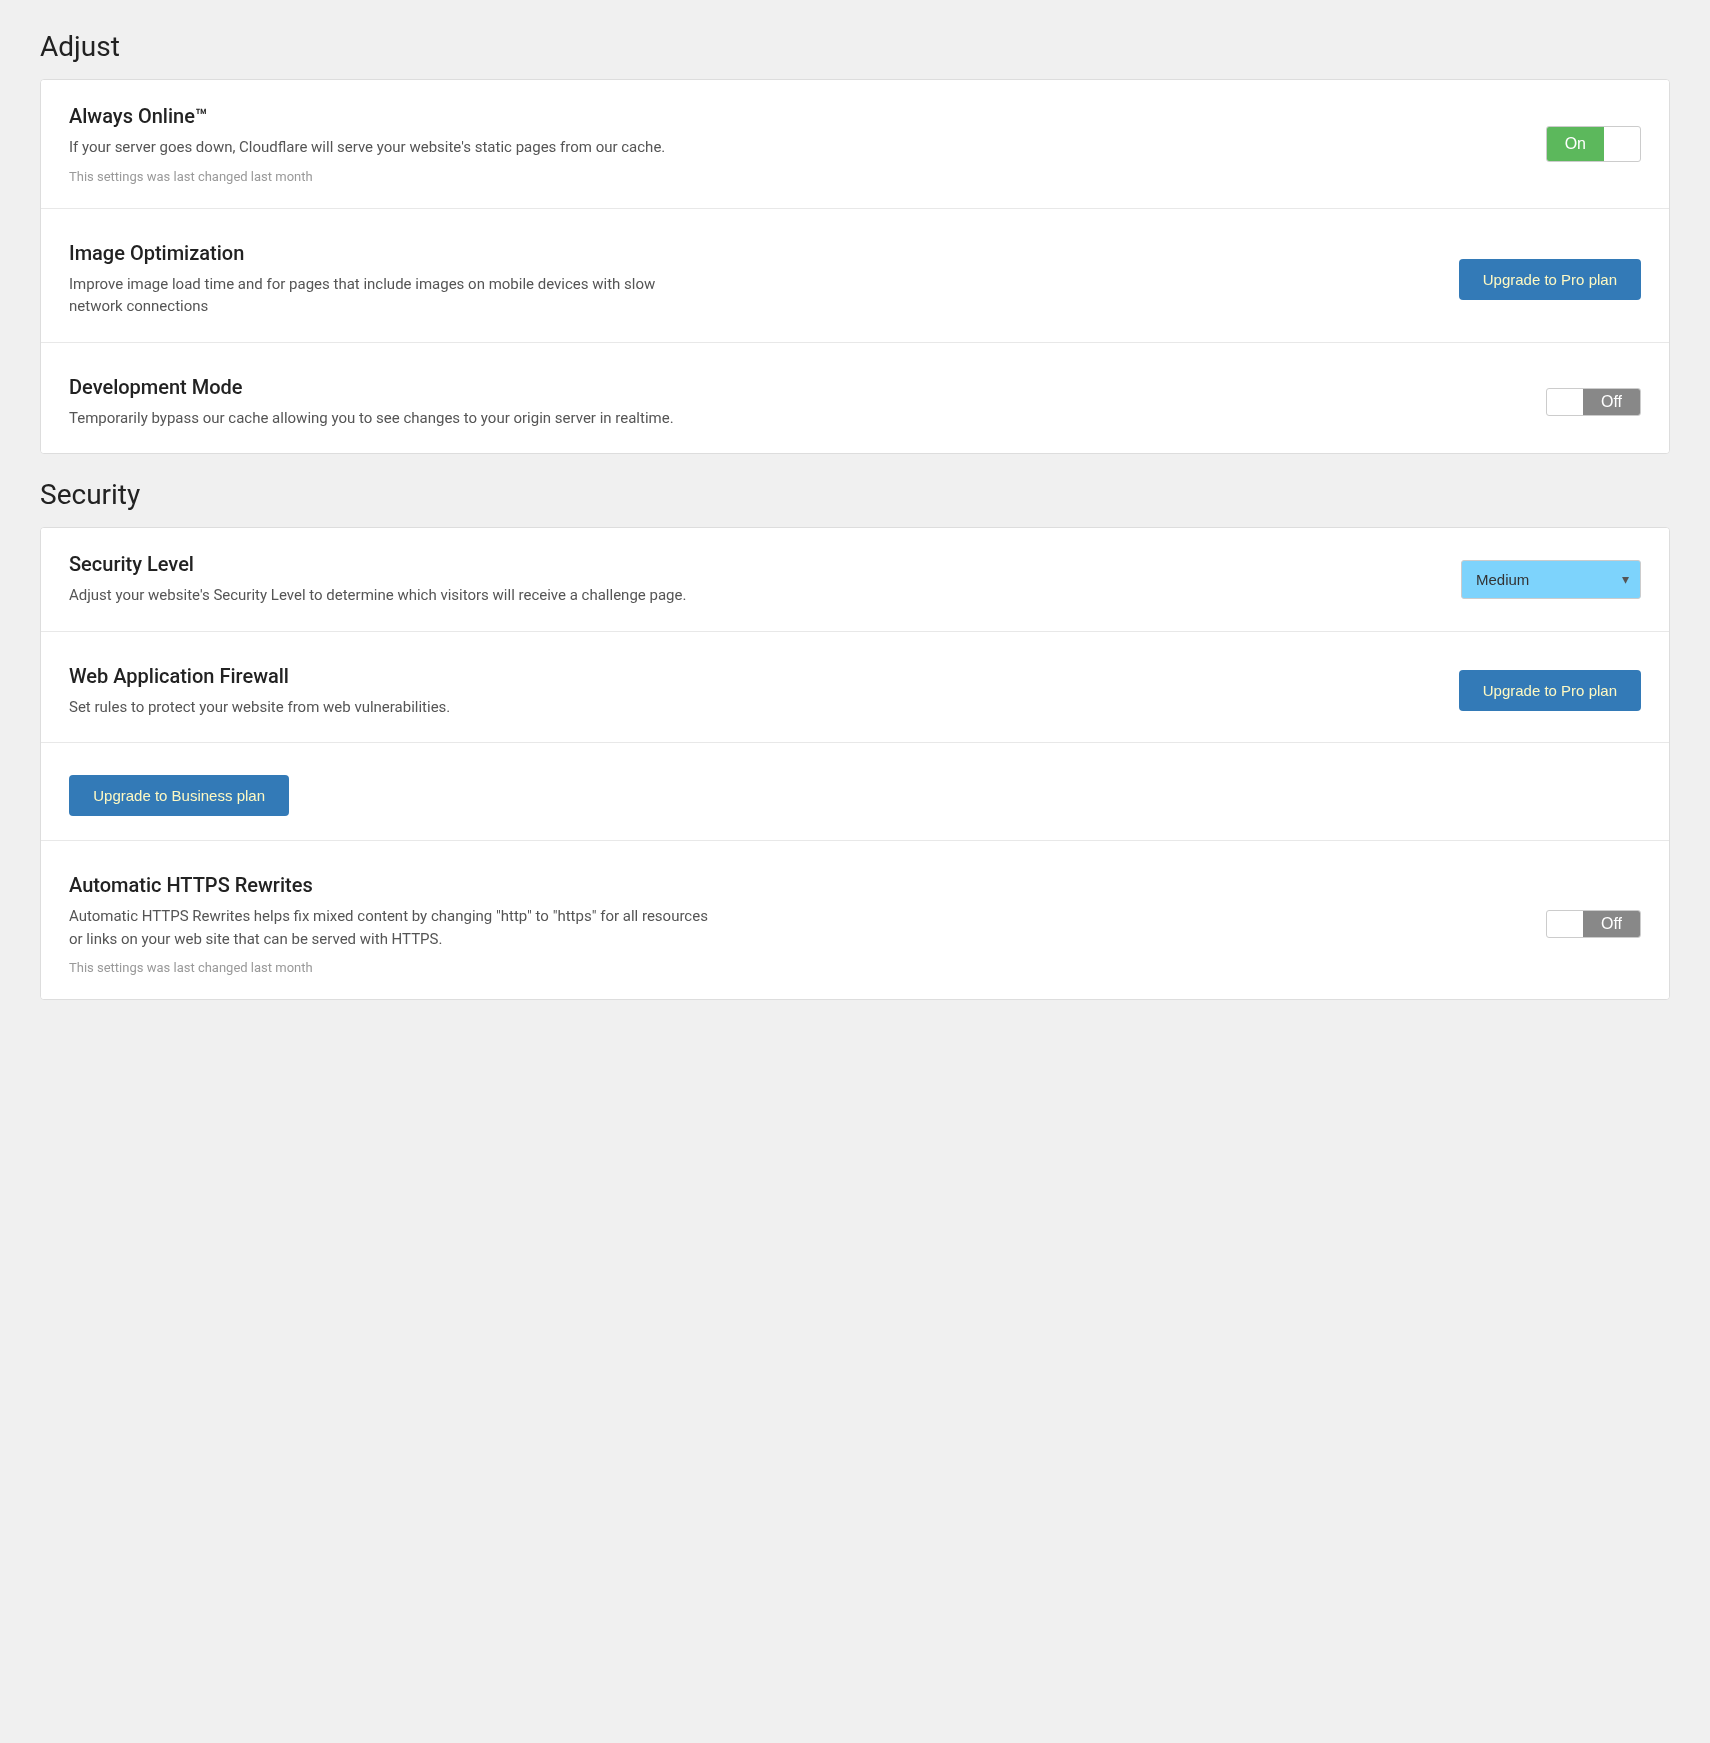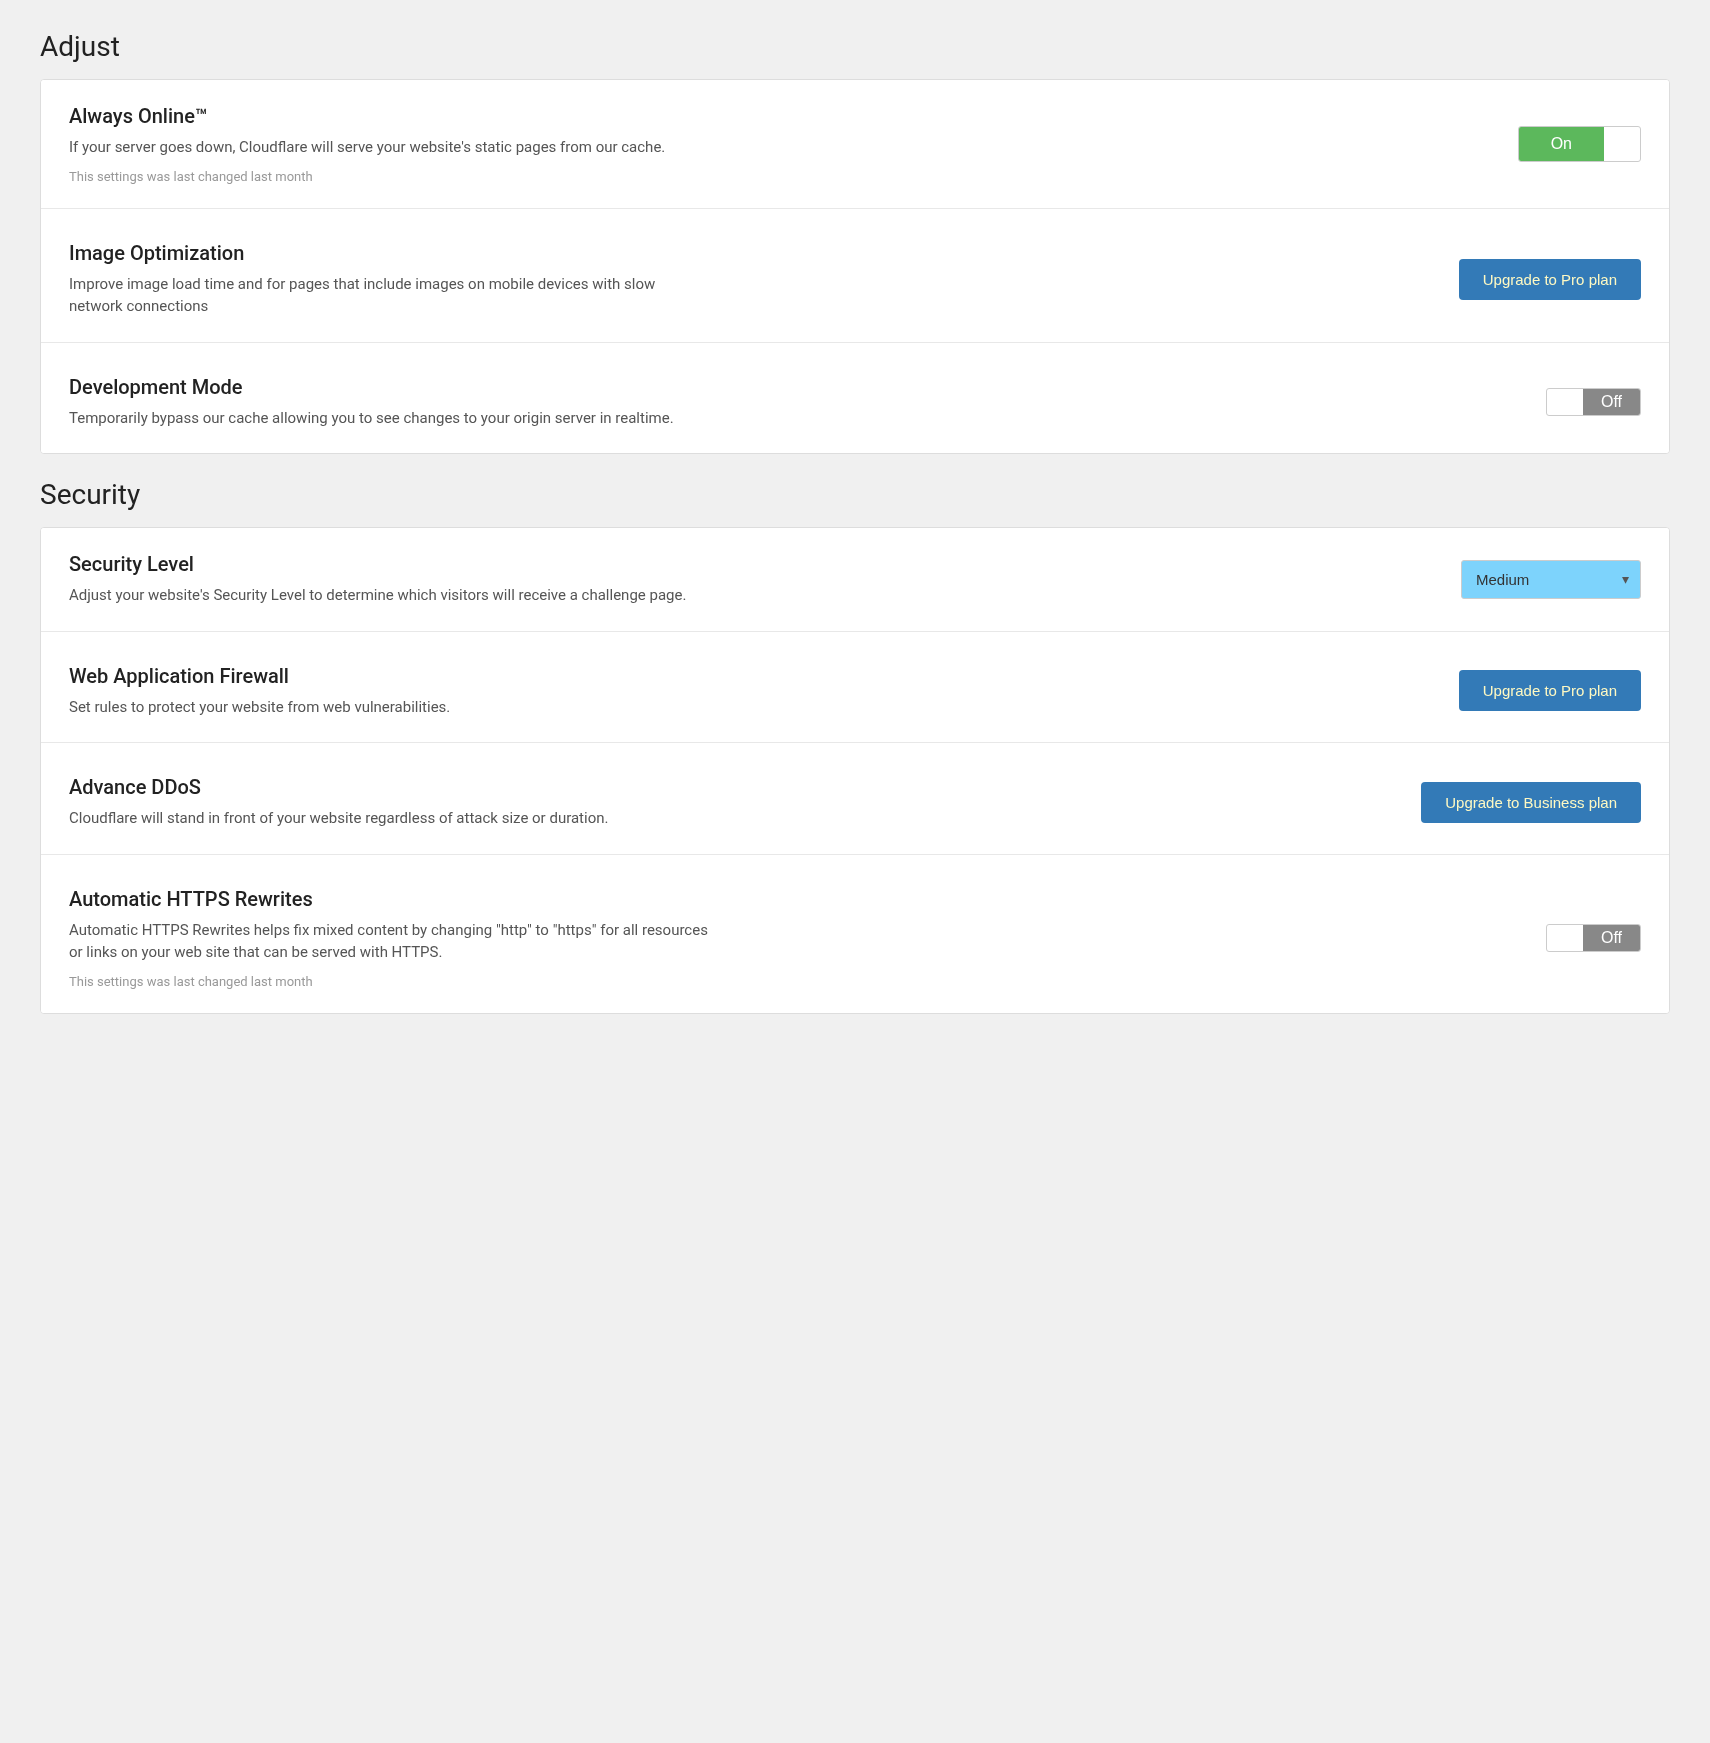--- a/index.html
+++ b/index.html
@@ -69,21 +69,21 @@
     .toggle-wrapper {
       display: flex;
       align-items: center;
       border: 1px solid #ccc;
       border-radius: 3px;
       overflow: hidden;
     }
     .toggle-on {
       background: #5cb85c;
       color: #fff;
-      padding: 8px 32px;
+      padding: 8px 18px;
       font-size: 16px;
       font-weight: 500;
       cursor: pointer;
       border: none;
     }
     .toggle-off-side {
       background: #fff;
       padding: 8px 18px;
       font-size: 16px;
       color: #999;
@@ -218,24 +218,20 @@
       <div class="setting-info">
         <div class="setting-name">Web Application Firewall</div>
         <div class="setting-desc">Set rules to protect your website from web vulnerabilities.</div>
       </div>
       <div class="setting-control">
         <button class="upgrade-btn">Upgrade to Pro plan</button>
       </div>
     </div>
 
     <div class="setting-row">
-      <div class="setting-info">
-        <div class="setting-name">Advance DDoS</div>
-        <div class="setting-desc">Cloudflare will stand in front of your website regardless of attack size or duration.</div>
-      </div>
       <div class="setting-control">
         <button class="upgrade-btn">Upgrade to Business plan</button>
       </div>
     </div>
 
     <div class="setting-row">
       <div class="setting-info">
         <div class="setting-name">Automatic HTTPS Rewrites</div>
         <div class="setting-desc">Automatic HTTPS Rewrites helps fix mixed content by changing "http" to "https" for all resources or links on your web site that can be served with HTTPS.</div>
         <div class="setting-meta">This settings was last changed last month</div>

